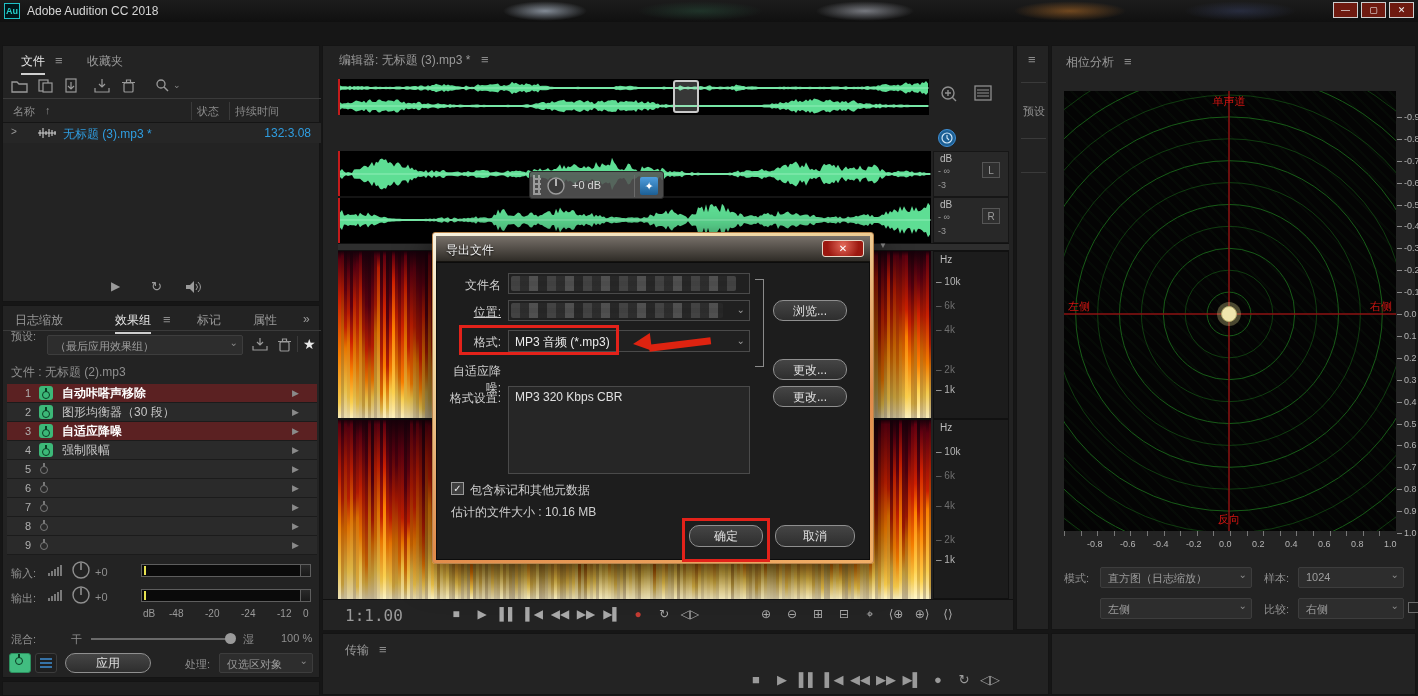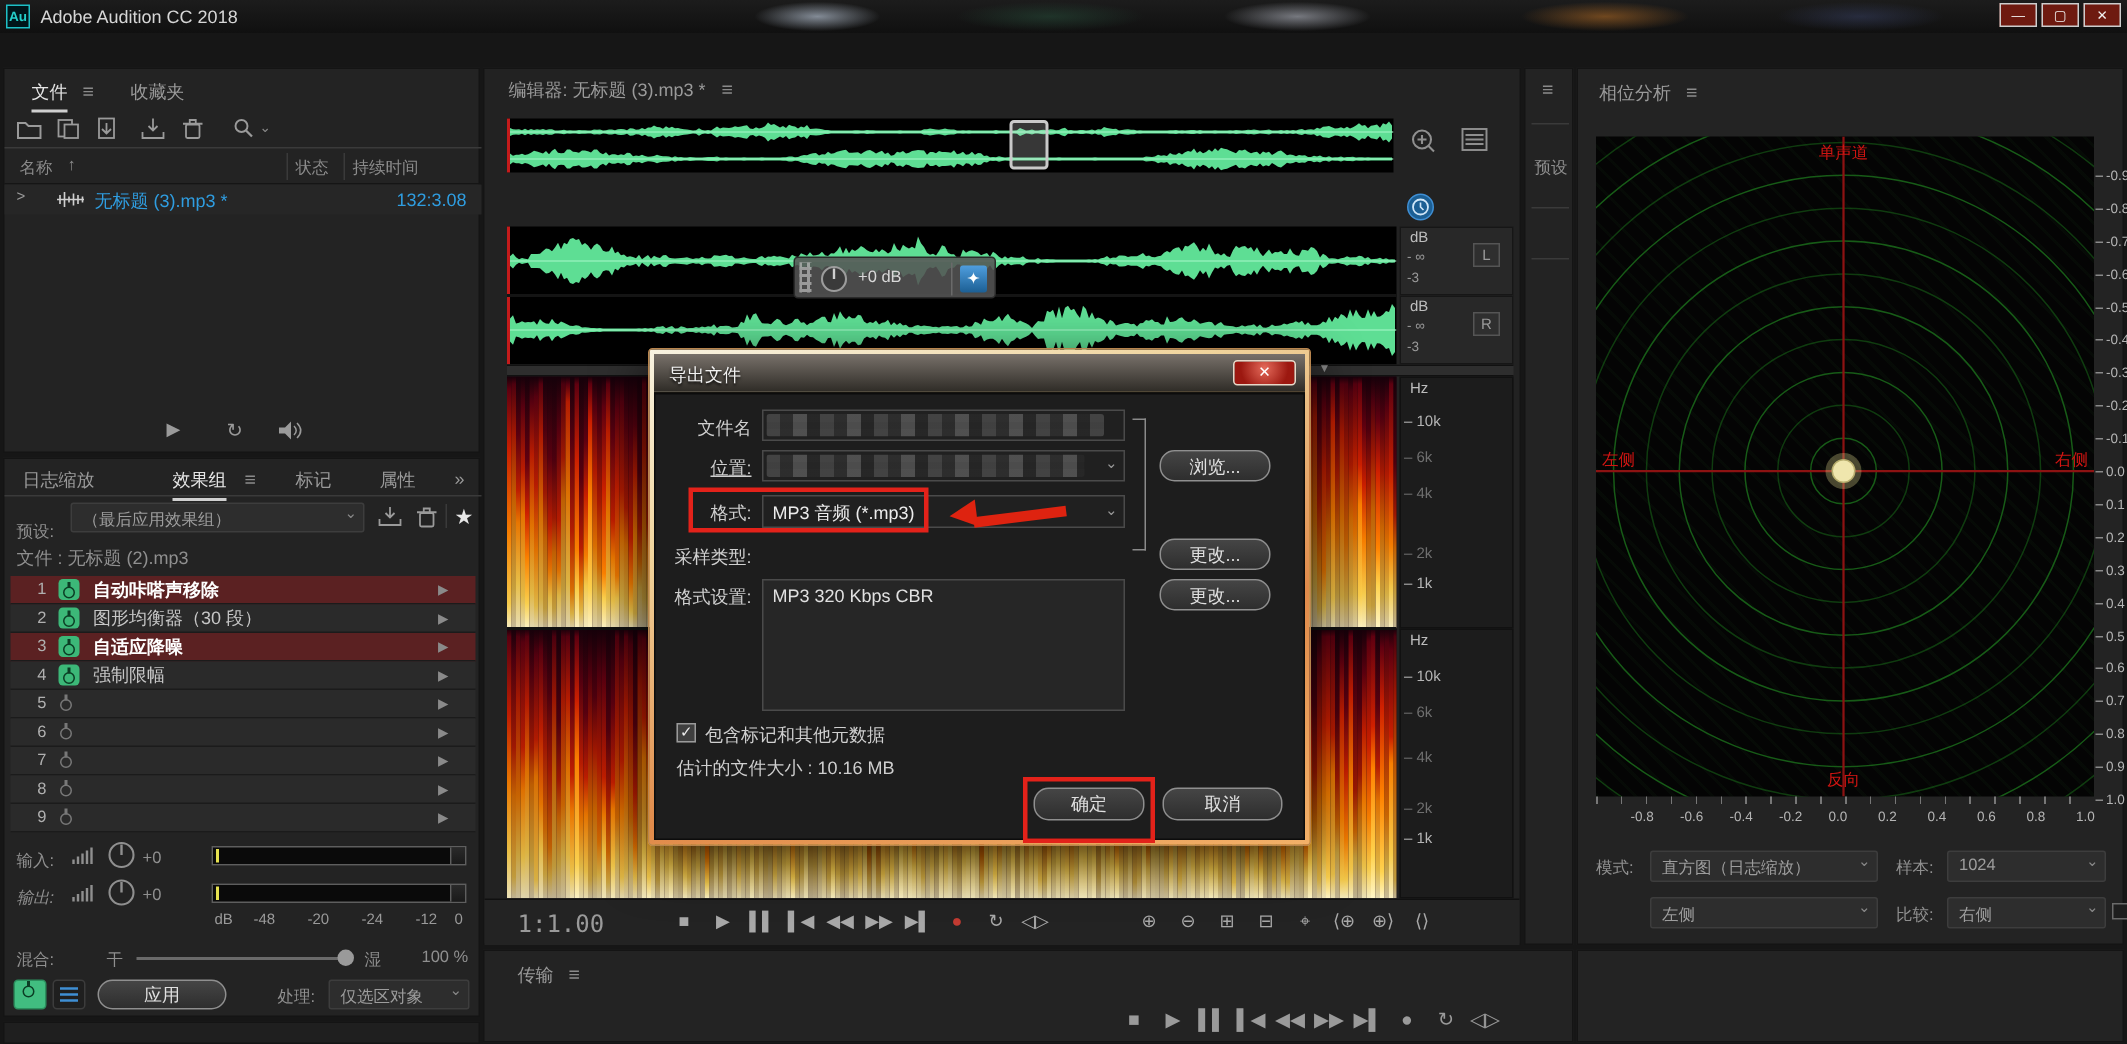--- a/index.html
+++ b/index.html
@@ -139,21 +139,21 @@
 
   <div class="panel" style="left:2px;top:305px;width:318px;height:373px;">
     <div class="tab" style="left:12px;top:6px;">日志缩放</div>
     <div class="tab active" style="left:112px;top:6px;">效果组</div>
     <div class="menuicon abs" style="left:160px;top:6px;">≡</div>
     <div class="tab" style="left:194px;top:6px;">标记</div>
     <div class="tab" style="left:250px;top:6px;">属性</div>
     <div class="tab" style="left:300px;top:6px;">»</div>
     <div class="hline" style="left:0;top:24px;width:318px;"></div>
 
-    <div class="label-dim" style="left:8px;top:41px;">预设:</div>
+    <div class="label-dim" style="left:8px;top:23px;">预设:</div>
     <div class="combo" style="left:44px;top:29px;width:196px;height:20px;">
       <span>（最后应用效果组）</span><span class="chev">⌄</span>
     </div>
     <svg class="icon-svg" style="left:248px;top:31px;" width="18" height="16">
         <path d="M9,1 v7 M6,5 l3,3 l3,-3" fill="none" stroke="#9a9a9a" stroke-width="1.2"></path>
         <path d="M2,9 v4 h14 v-4" fill="none" stroke="#9a9a9a" stroke-width="1.2"></path>
       </svg>
     <svg class="icon-svg" style="left:274px;top:31px;" width="16" height="16">
         <rect x="3" y="5" width="9" height="9" rx="1" fill="none" stroke="#9a9a9a" stroke-width="1.2"></rect>
         <path d="M1,4.5 h13 M5.5,4 v-2 h4 v2" fill="none" stroke="#9a9a9a" stroke-width="1.2"></path>
@@ -226,21 +226,21 @@
       </svg>
     <svg class="icon-svg" style="left:68px;top:254px;" width="20" height="20">
         <circle cx="10" cy="10" r="8" fill="none" stroke="#8f8f8f" stroke-width="1.4"></circle>
         <path d="M10,10 V3" stroke="#8f8f8f" stroke-width="1.6"></path>
       </svg>
     <div class="label-dim" style="left:92px;top:260px;">+0</div>
     <div class="meter" style="left:138px;top:258px;width:170px;">
         <i class="yl"></i>
         <i class="grid"></i>
       </div>
-    <div class="label-dim" style="left:8px;top:285px;font-style:italic;">输出:</div>
+    <div class="label-dim" style="left:8px;top:285px;">输出:</div>
     <svg class="icon-svg" style="left:44px;top:283px;" width="18" height="14">
         <path d="M2,12 v-3 M5,12 v-5 M8,12 v-7 M11,12 v-9 M14,12 v-11" stroke="#8f8f8f" stroke-width="1.6"></path>
       </svg>
     <svg class="icon-svg" style="left:68px;top:279px;" width="20" height="20">
         <circle cx="10" cy="10" r="8" fill="none" stroke="#8f8f8f" stroke-width="1.4"></circle>
         <path d="M10,10 V3" stroke="#8f8f8f" stroke-width="1.6"></path>
       </svg>
     <div class="label-dim" style="left:92px;top:285px;">+0</div>
     <div class="meter" style="left:138px;top:283px;width:170px;">
         <i class="yl"></i>
@@ -883,21 +883,21 @@
 
       <div class="abs" style="left:318px;top:16px;width:9px;height:88px;border-right:1px solid #8a8a8a;border-top:1px solid #8a8a8a;border-bottom:1px solid #8a8a8a;"></div>
       <div class="pill" style="left:336px;top:37px;width:74px;height:21px;line-height:20px;">浏览...</div>
 
       <div class="dlg-label" style="left:6px;top:71px;width:58px;">格式:</div>
       <div class="field" style="left:71px;top:67px;width:242px;height:22px;background:#202020;">
         <span style="color:#ececec;">MP3 音频 (*.mp3)</span>
         <span class="chev abs" style="right:4px;top:4px;color:#9a9a9a;font-size:10px;">⌄</span>
       </div>
 
-      <div class="dlg-label" style="left:6px;top:100px;width:58px;">采样类型:</div>
+      <div class="dlg-label" style="left:6px;top:100px;width:58px;">自适应降噪:</div>
       <div class="pill" style="left:336px;top:96px;width:74px;height:21px;line-height:20px;">更改...</div>
 
       <div class="dlg-label" style="left:6px;top:127px;width:58px;">格式设置:</div>
       <div class="field" style="left:71px;top:123px;width:242px;height:88px;">MP3 320 Kbps CBR</div>
       <div class="pill" style="left:336px;top:123px;width:74px;height:21px;line-height:20px;">更改...</div>
 
       <div class="abs" style="left:14px;top:219px;width:13px;height:13px;background:#3f3f3f;border:1px solid #9a9a9a;color:#eee;font-size:10px;text-align:center;line-height:12px;">✓</div>
       <div class="abs" style="left:33px;top:219px;color:#cfcfcf;font-size:12px;">包含标记和其他元数据</div>
       <div class="abs" style="left:14px;top:241px;color:#cfcfcf;font-size:12px;">估计的文件大小 : 10.16 MB</div>
 

